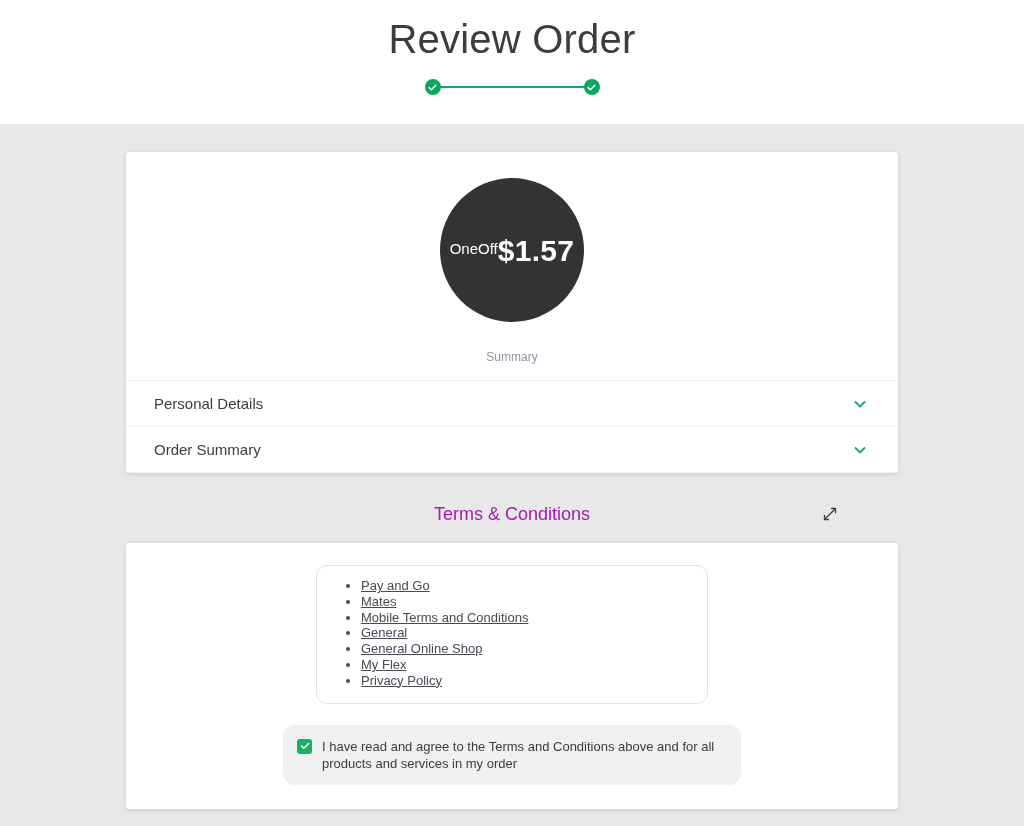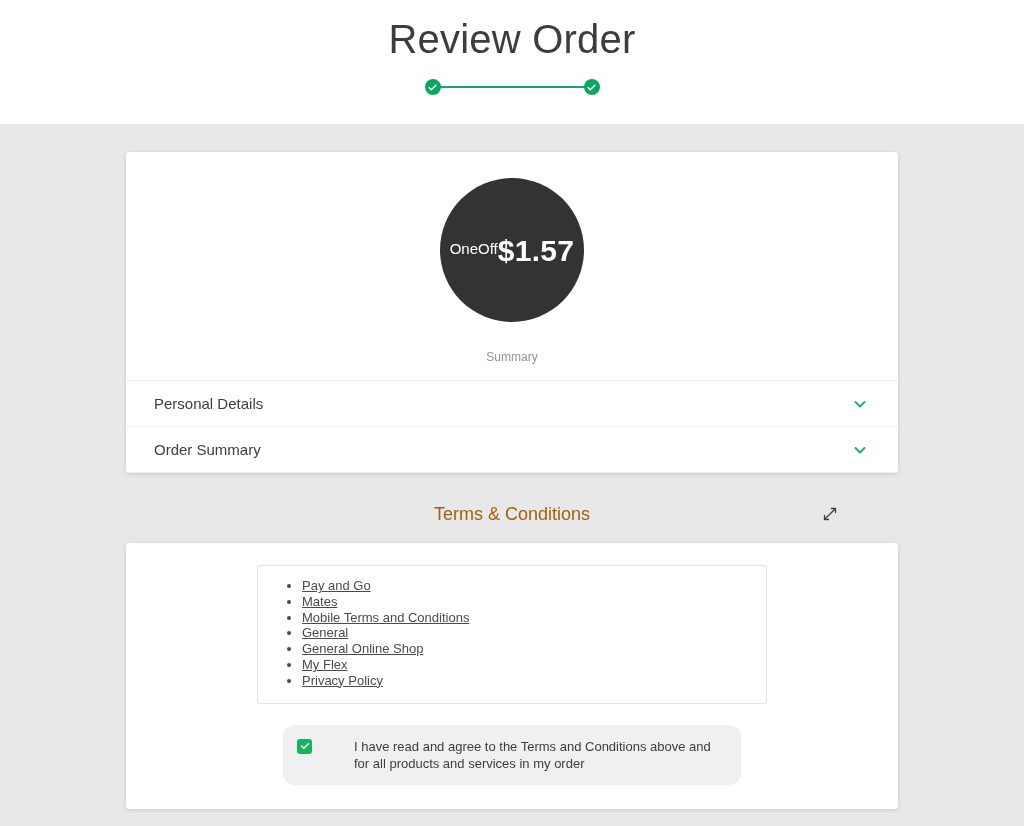--- a/index.html
+++ b/index.html
@@ -136,21 +136,21 @@
     align-items: center;
     justify-content: center;
     position: relative;
     margin-top: 26px;
     margin-bottom: 14px;
     height: 30px;
   }
   .terms-heading {
     font-size: 18px;
     font-weight: 400;
-    color: #a16207;
+    color: #a21caf;
   }
   .expand-btn {
     position: absolute;
     right: 58px;
     top: 50%;
     transform: translateY(-50%);
     width: 20px;
     height: 20px;
     cursor: pointer;
     display: flex;
@@ -159,24 +159,24 @@
   }
   .expand-btn svg { width: 16px; height: 16px; display: block; }
 
   .terms-card {
     background: #ffffff;
     border-radius: 3px;
     box-shadow: 0 1px 4px rgba(0,0,0,0.14);
     padding: 22px 0 24px 0;
   }
   .terms-box {
-    width: 510px;
+    width: 392px;
     margin: 0 auto;
     border: 1px solid #e3e3e3;
-    border-radius: 3px;
+    border-radius: 11px;
     padding: 12px 0 14px 0;
     min-height: 138px;
   }
   .terms-list {
     margin: 0;
     padding-left: 44px;
     list-style: disc;
   }
   .terms-list li {
     font-size: 13px;
@@ -192,21 +192,20 @@
 
   .agree-row {
     width: 458px;
     margin: 21px auto 0 auto;
     background: #f0f0f3;
     border-radius: 12px;
     display: flex;
     align-items: flex-start;
     padding: 13px 14px 13px 14px;
     cursor: pointer;
-    gap: 32px;
   }
   .checkbox {
     width: 15px;
     height: 15px;
     min-width: 15px;
     border-radius: 3px;
     background: #18b15f;
     display: flex;
     align-items: center;
     justify-content: center;

